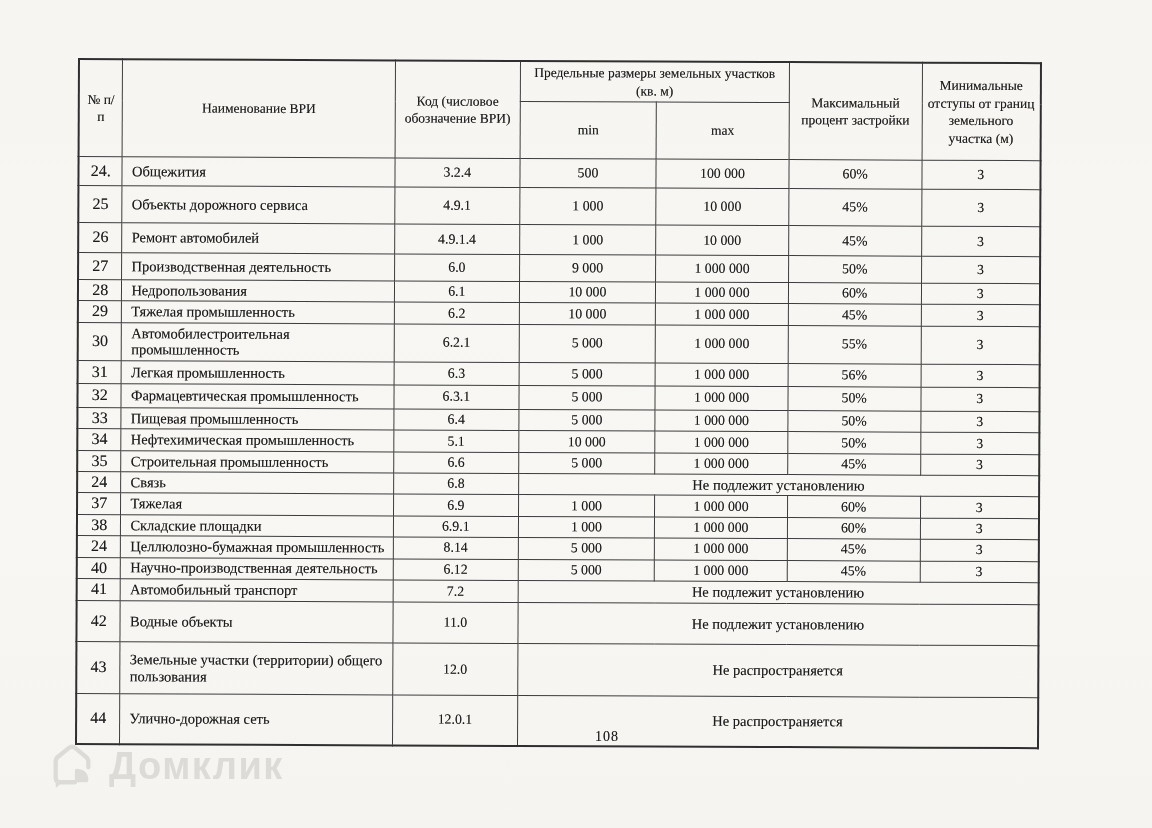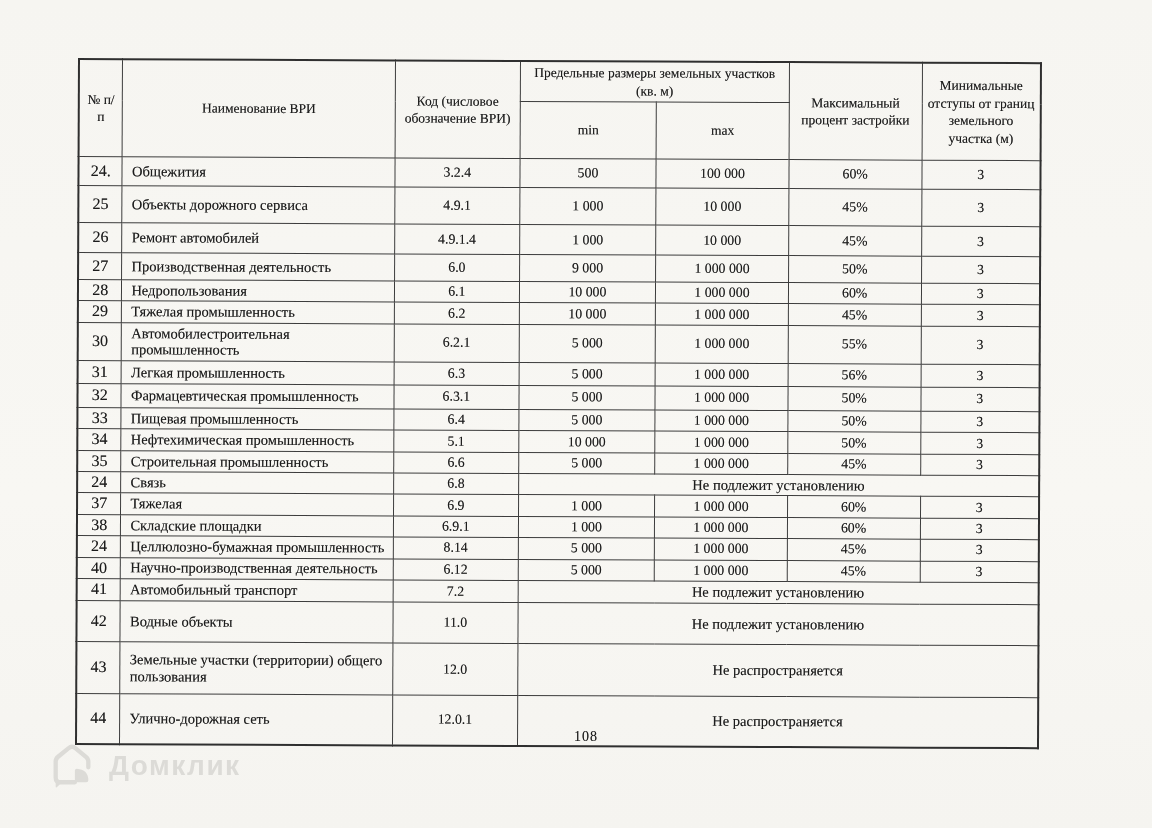--- a/index.html
+++ b/index.html
@@ -30,32 +30,32 @@
     text-align:center; padding:2px 5px;
   }
   .scan-table td{
     font-size:14.5px; line-height:1.15; padding:1px 6px;
   }
   td.c-num{text-align:center; font-size:16px;}
   td.c-name{text-align:left; padding-left:9px;}
   td.c-code, td.c-min, td.c-max, td.c-pct, td.c-off{text-align:center; font-size:13.8px;}
   td.c-span{text-align:center; font-size:14.5px;}
   .page-number{
-    position:absolute; left:574px; top:729px;
+    position:absolute; left:595px; top:729px;
     font-size:14px; letter-spacing:1px;
     text-shadow:0 0 0.6px rgba(40,40,40,0.5);
   }
   .watermark{
     position:absolute; left:48px; top:740px;
     display:flex; align-items:center; gap:13px;
     color:var(--watermark);
   }
   .watermark-text{
     font-family:"Liberation Sans", sans-serif;
-    font-weight:bold; font-size:28px; letter-spacing:1.5px;
+    font-weight:bold; font-size:38px; letter-spacing:1.5px;
     color:var(--watermark);
   }
 </style>
 </head>
 <body>
 
 <table class="scan-table">
   <colgroup>
     <col style="width:44px">
     <col style="width:273px">

